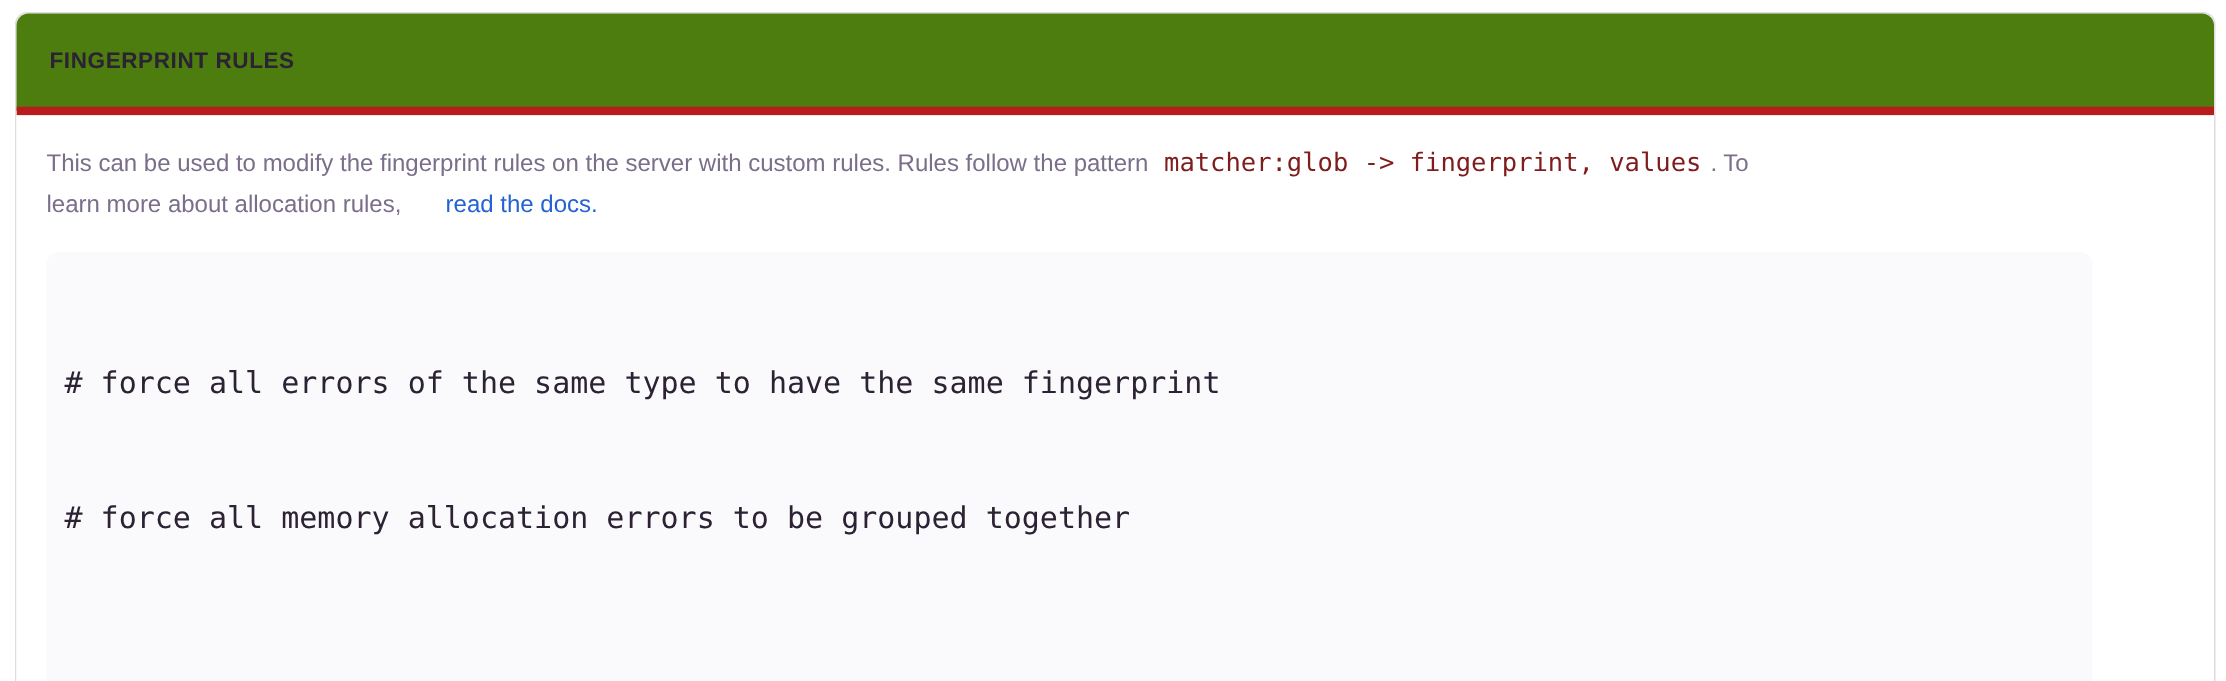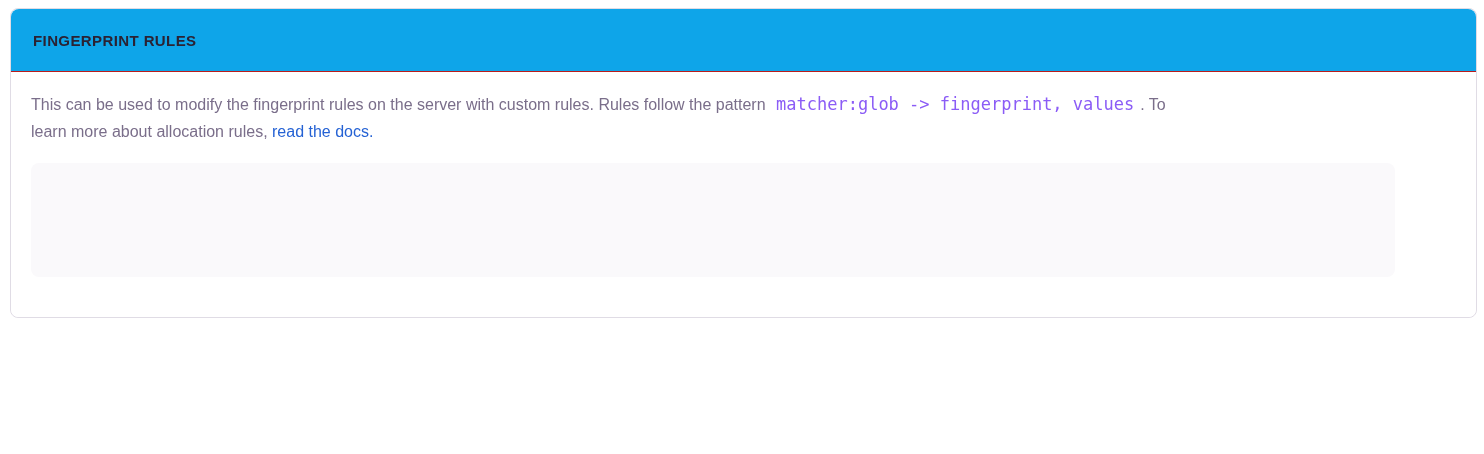--- a/index.html
+++ b/index.html
@@ -10,22 +10,22 @@
     font-family: "Liberation Sans", sans-serif;
     overflow: hidden;
   }
   .panel {
     margin: 8px 7px 0 10px;
     border: 1px solid #e0dce5;
     border-radius: 8px;
     background: #ffffff;
   }
   .panel-header {
-    background: #0ea5e9;
-    border-bottom: 1px solid #b91c1c;
+    background: #4d7c0f;
+    border-bottom: 6px solid #b91c1c;
     border-radius: 8px 8px 0 0;
     padding: 24px 22px 23px 22px;
     font-size: 15px;
     font-weight: bold;
     letter-spacing: 0.4px;
     line-height: 1;
     color: #2b2233;
     text-transform: uppercase;
   }
   .panel-body {
@@ -35,27 +35,28 @@
   }
   .description {
     margin: 0 0 18px 0;
     color: #7a6e8a;
     font-size: 16px;
     line-height: 27px;
   }
   .inline-code {
     font-family: "DejaVu Sans Mono", monospace;
     font-size: 17px;
-    color: #8b5cf6;
+    color: #7f1d1d;
     padding: 0 6px;
   }
   .docs-link {
     color: #2562d4;
     text-decoration: none;
     cursor: pointer;
+    margin-left: 25px;
   }
   .code-example {
     margin: 0 61px 18px 0;
     background: #faf9fb;
     border-radius: 8px;
     padding: 12px 12px;
     font-family: "DejaVu Sans Mono", monospace;
     font-size: 20px;
     line-height: 30px;
     color: #2b2233;
@@ -70,17 +71,19 @@
   <header class="panel-header">FINGERPRINT RULES</header>
 
   <div class="panel-body">
 
     <p class="description">
       <span>This can be used to modify the fingerprint rules on the server with custom rules. Rules follow the pattern </span><code class="inline-code">matcher:glob -&gt; fingerprint, values</code><span>. To</span><br>
       <span>learn more about allocation rules, </span><a class="docs-link" href="#">read the docs.</a>
     </p>
 
     <div class="code-example">
+      <div># force all errors of the same type to have the same fingerprint</div>
+      <div># force all memory allocation errors to be grouped together</div>
       
     </div>
 
   </div>
 </section>
 
 </body></html>

